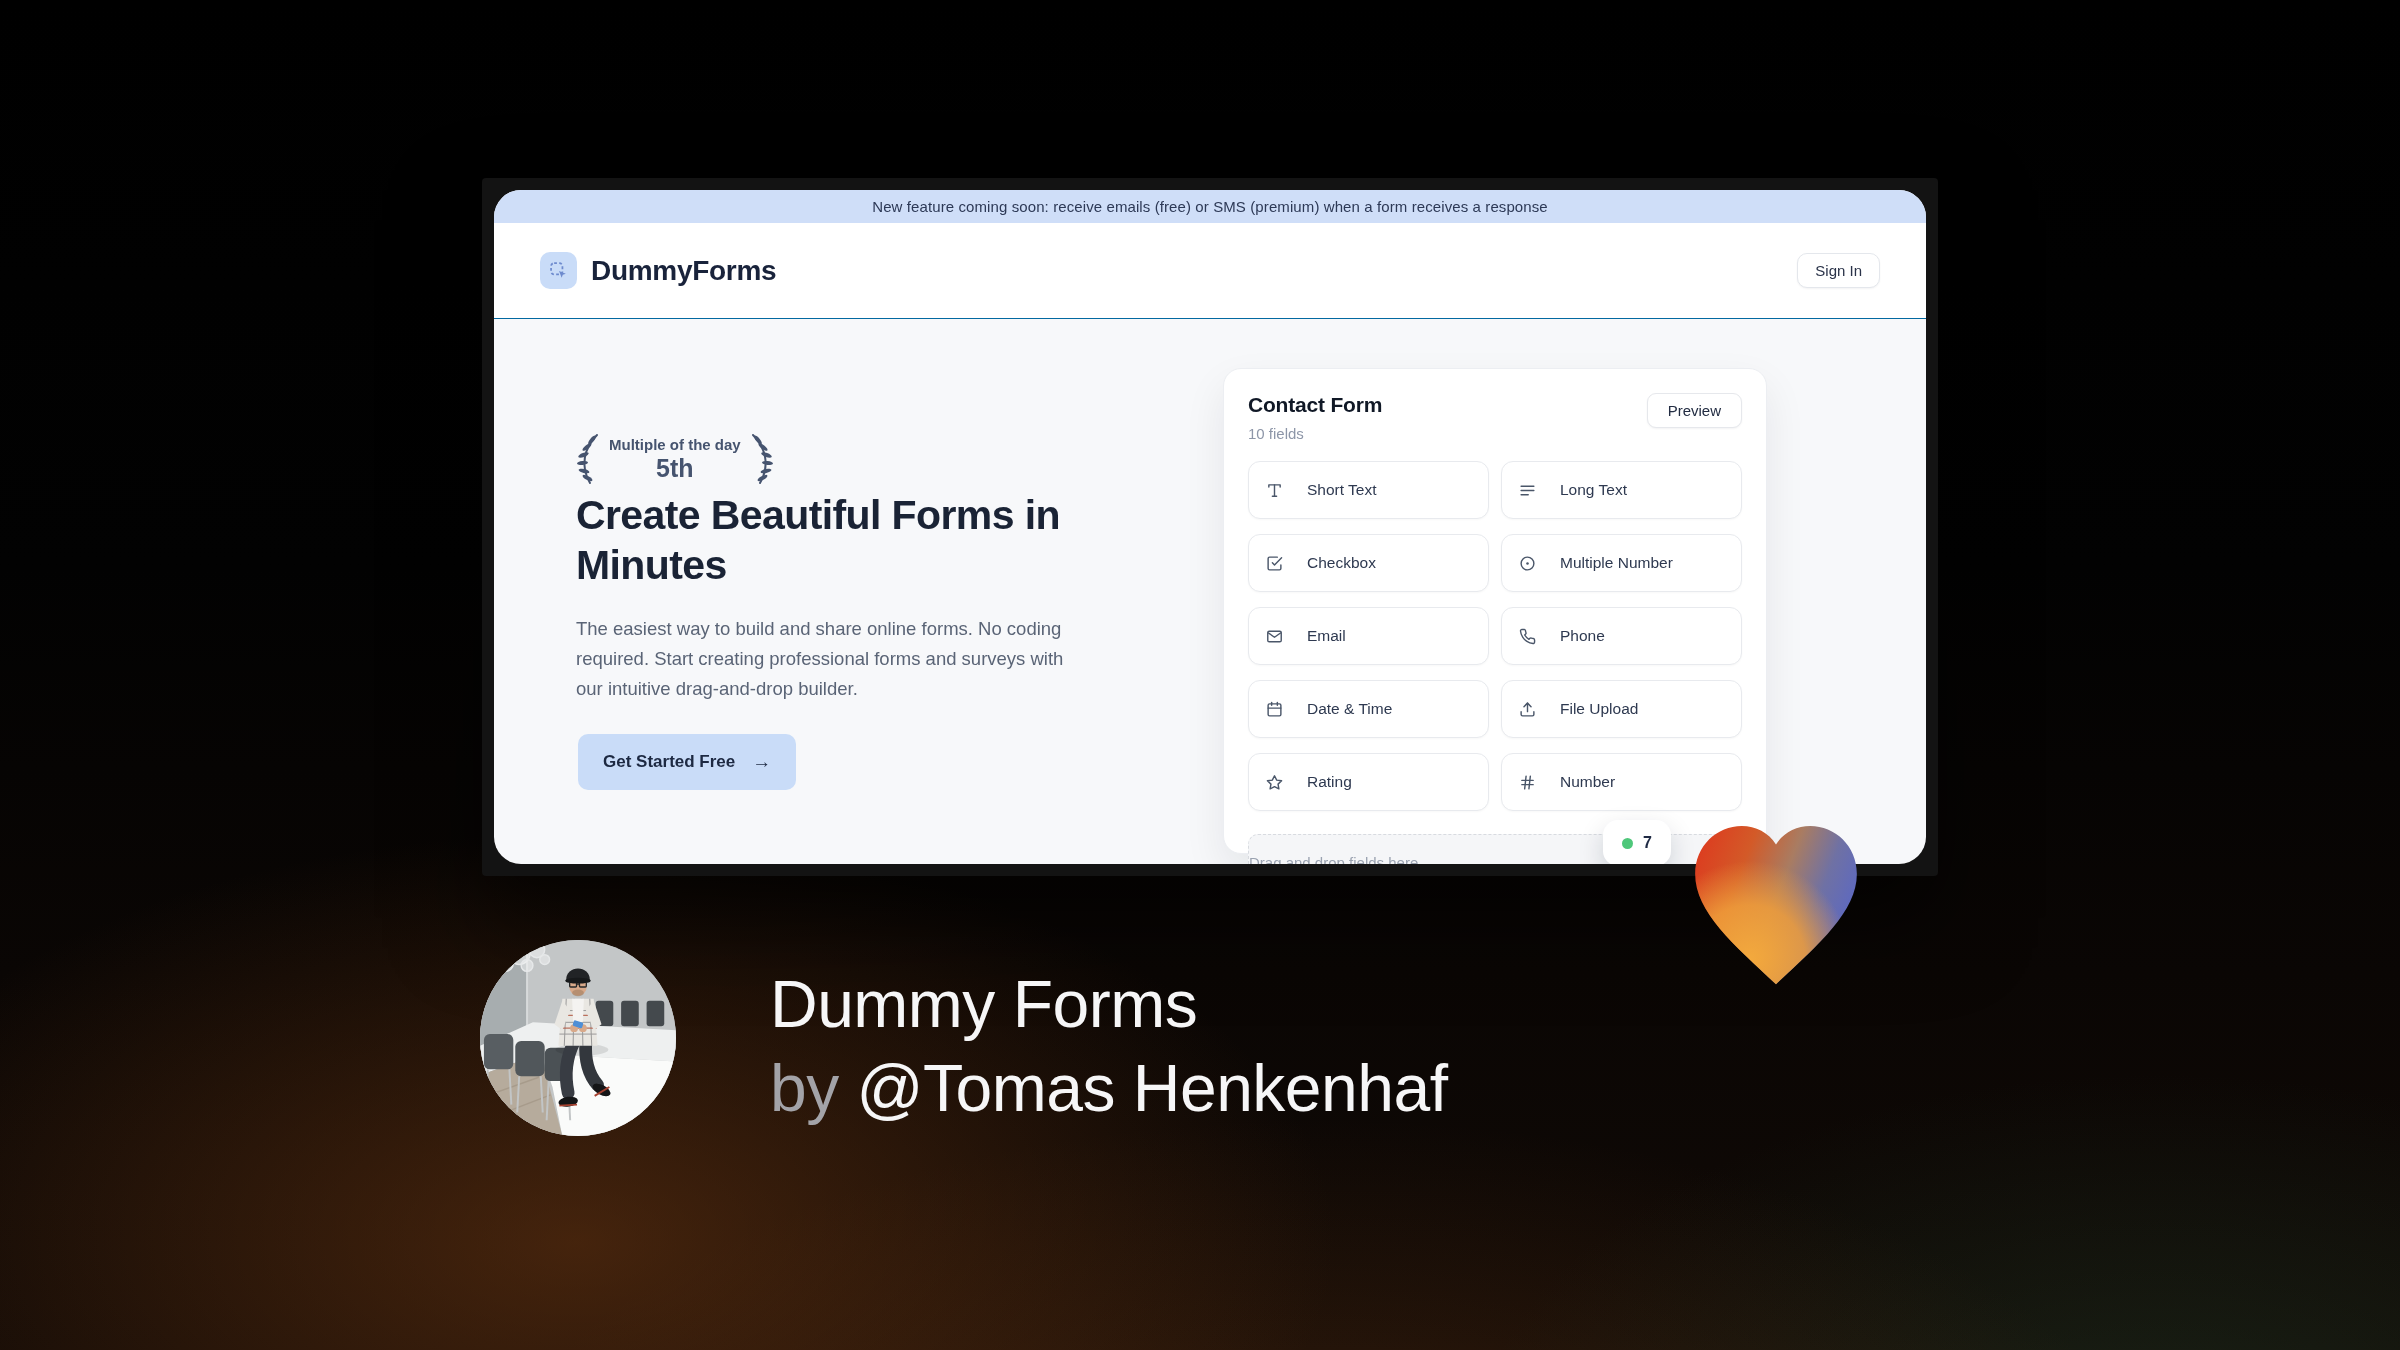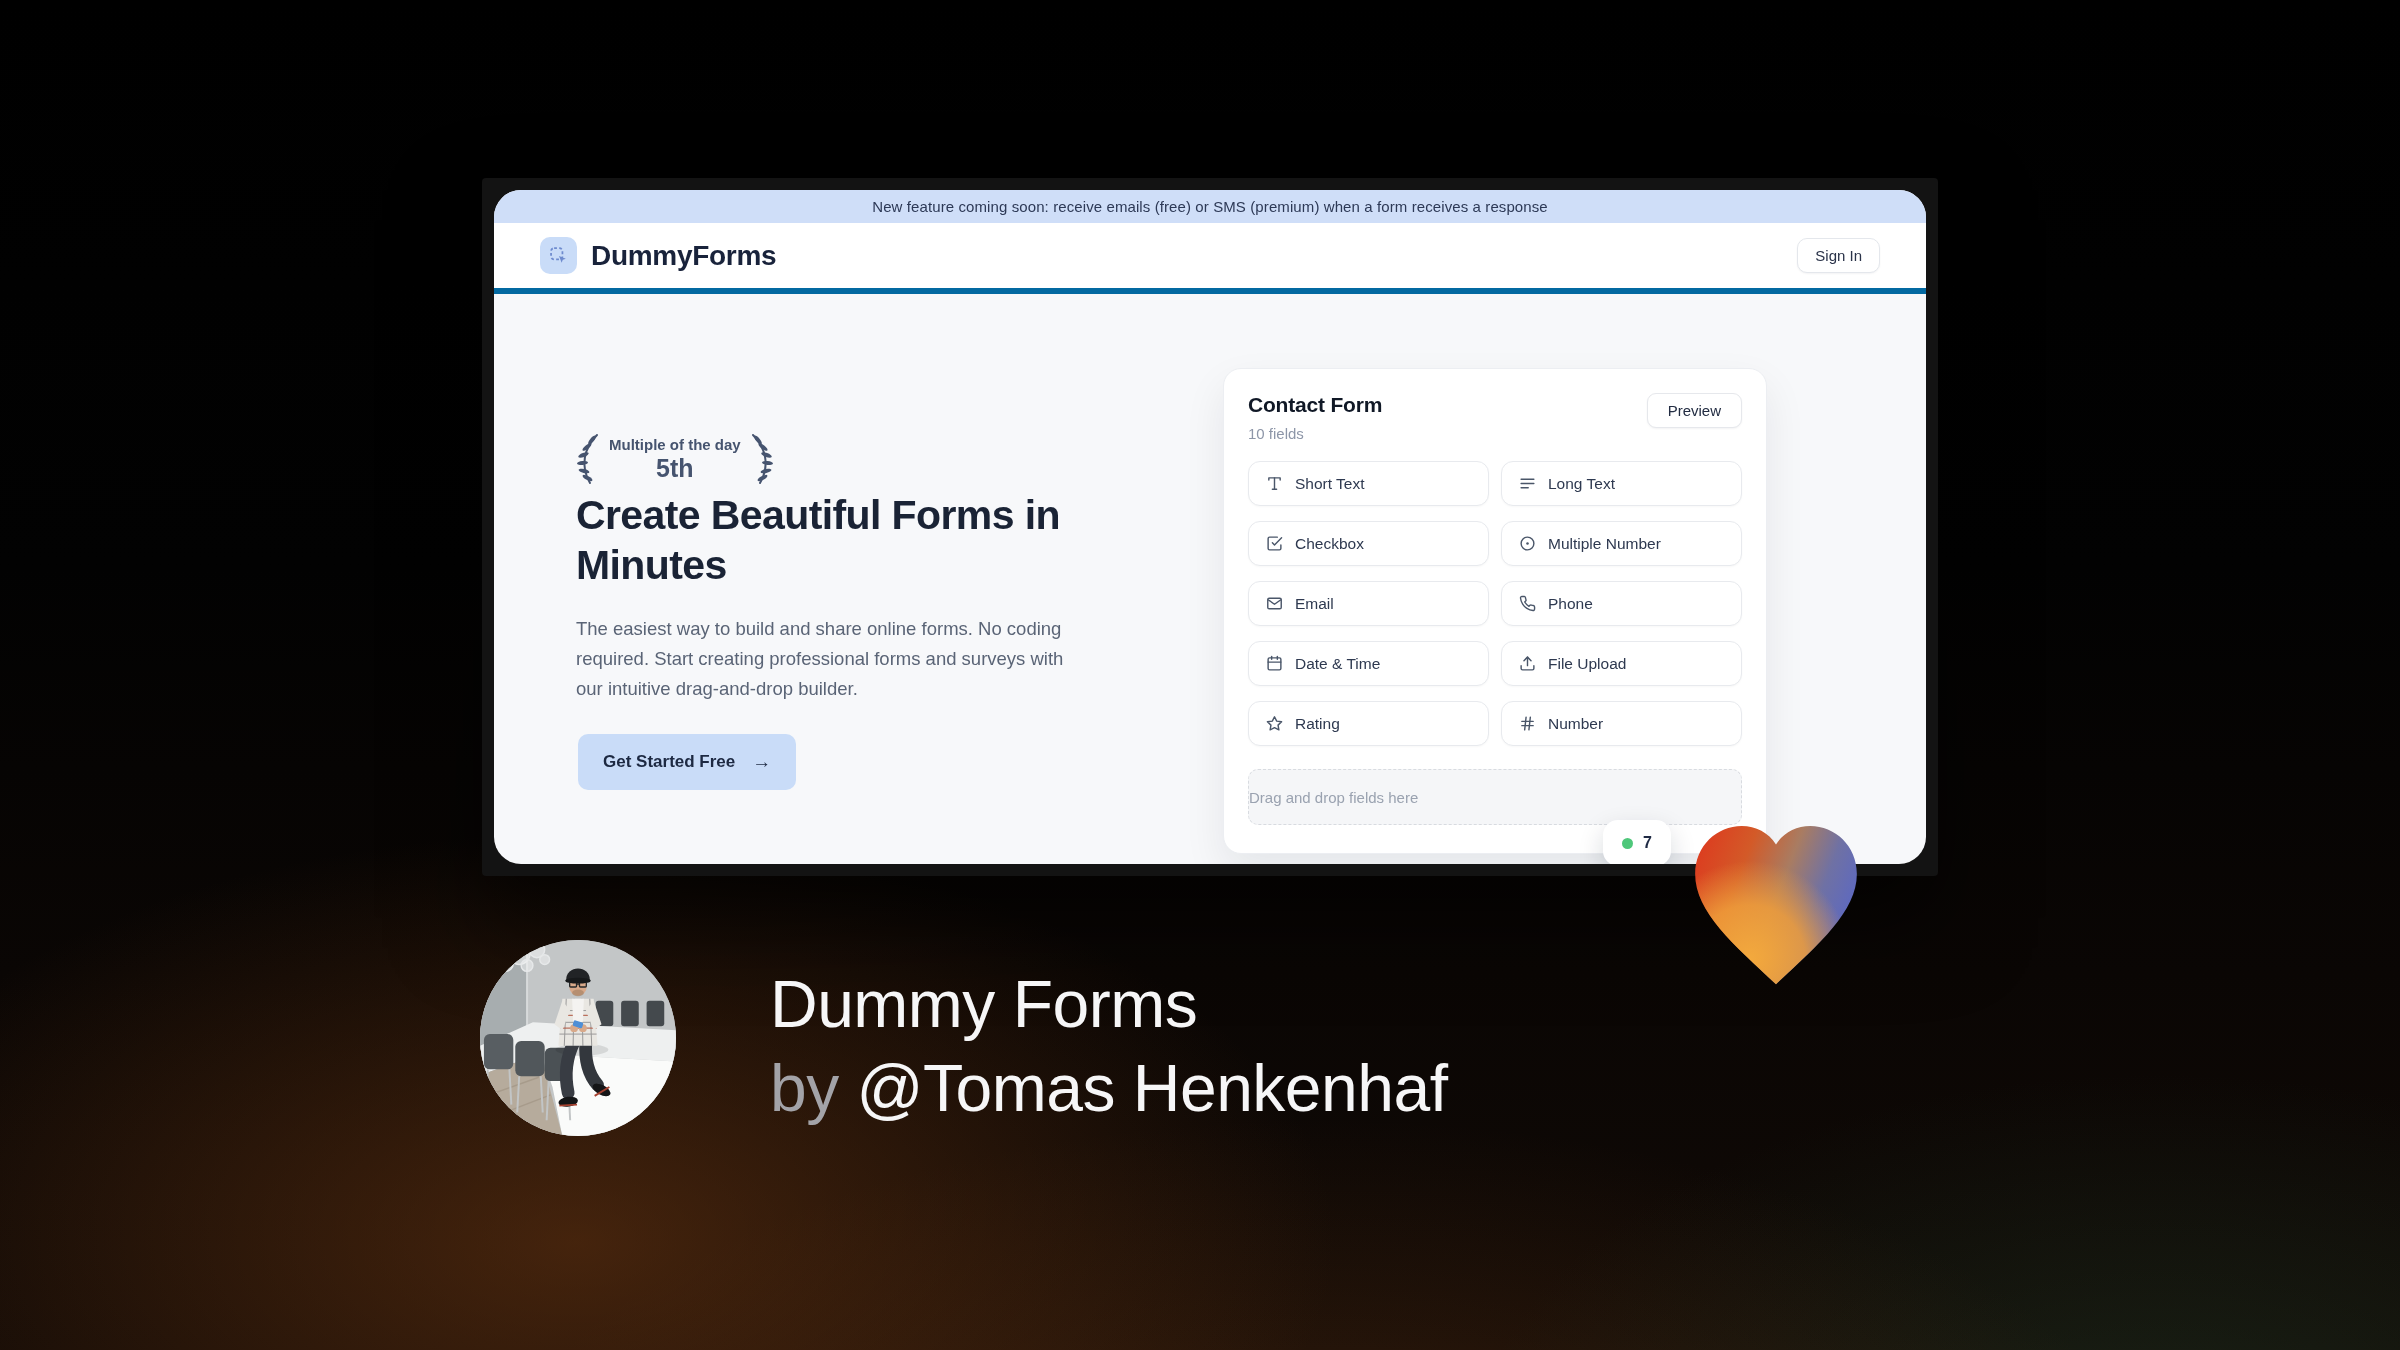--- a/index.html
+++ b/index.html
@@ -21,23 +21,23 @@
   }
   .window-inner{
     position:relative;width:100%;height:100%;border-radius:27px;overflow:hidden;
     background:#f7f8fa;
   }
   .announce{
     height:33px;background:#cfdef8;display:flex;align-items:center;justify-content:center;
     font-size:15px;color:#2d3956;letter-spacing:.1px;
   }
   .topnav{
-    height:65px;background:#ffffff;border-bottom:6px solid #0369a1;
+    height:65px;background:#ffffff;border-bottom:1px solid #0369a1;
     display:flex;align-items:center;justify-content:space-between;
-    padding:0 46px;
+    padding:15px 46px;
   }
   .brand{display:flex;align-items:center;gap:14px;cursor:pointer;}
   .brand-tile{
     width:37px;height:37px;border-radius:10px;background:#c9dcf8;
     display:flex;align-items:center;justify-content:center;
   }
   .brand-name{font-size:28px;font-weight:700;color:#19233b;letter-spacing:-0.3px;}
   .signin{
     height:35px;padding:0 17px;border-radius:10px;border:1px solid #e4e7ec;background:#fff;
     font-size:15px;color:#2a3349;display:flex;align-items:center;
@@ -79,22 +79,22 @@
   .preview-btn{
     height:35px;padding:0 20px;border-radius:9px;border:1px solid #e6e8ec;background:#fff;
     font-size:15px;color:#222c42;display:flex;align-items:center;
     box-shadow:0 1px 2px rgba(16,24,40,0.05);cursor:pointer;
   }
   .fgrid{
     margin-top:19px;display:grid;grid-template-columns:1fr 1fr;
     column-gap:12px;row-gap:15px;
   }
   .field{
-    height:45px;box-sizing:border-box;border:1px solid #e8eaee;border-radius:12px;background:#fff;
-    display:flex;align-items:center;gap:12px;padding:0 17px;cursor:grab;
+    height:58px;box-sizing:border-box;border:1px solid #e8eaee;border-radius:12px;background:#fff;
+    display:flex;align-items:center;gap:24px;padding:0 17px;cursor:grab;
     box-shadow:0 1px 2px rgba(16,24,40,0.03);
   }
   .ficon{width:17px;height:17px;display:flex;align-items:center;justify-content:center;flex:0 0 auto;}
   .ficon svg{width:17px;height:17px;stroke:#4a5669;fill:none;stroke-width:2;stroke-linecap:round;stroke-linejoin:round;}
   .flabel{font-size:15.5px;font-weight:500;color:#2e3950;}
   .dropzone{
     margin-top:23px;height:56px;box-sizing:border-box;border-radius:10px;
     background:#f5f6f8;border:1.5px dashed #d8dbe0;
     display:flex;align-items:center;
     font-size:15px;color:#9aa2b0;

